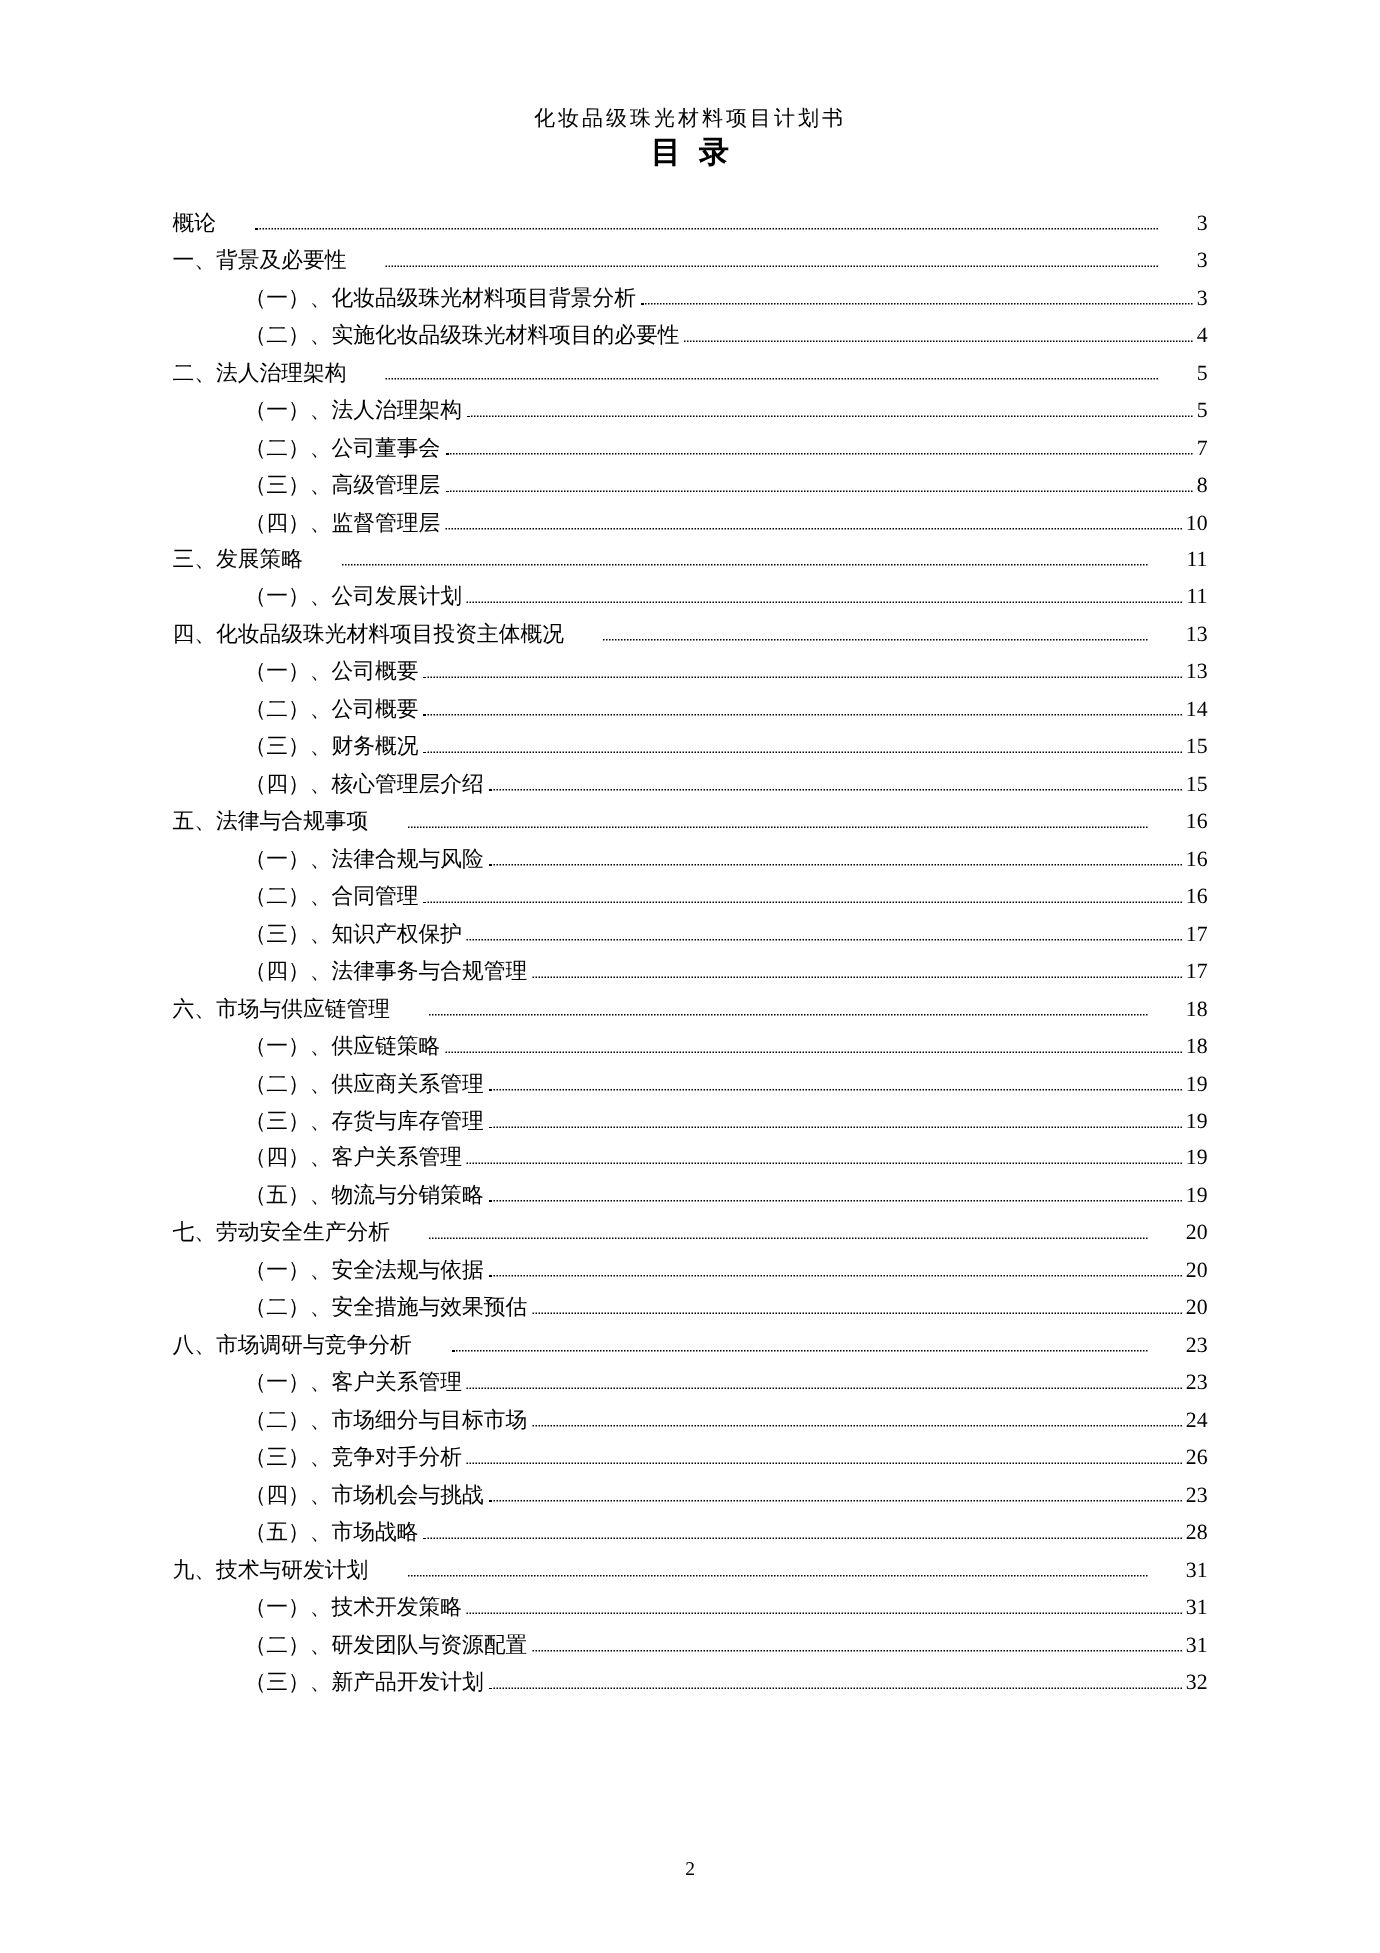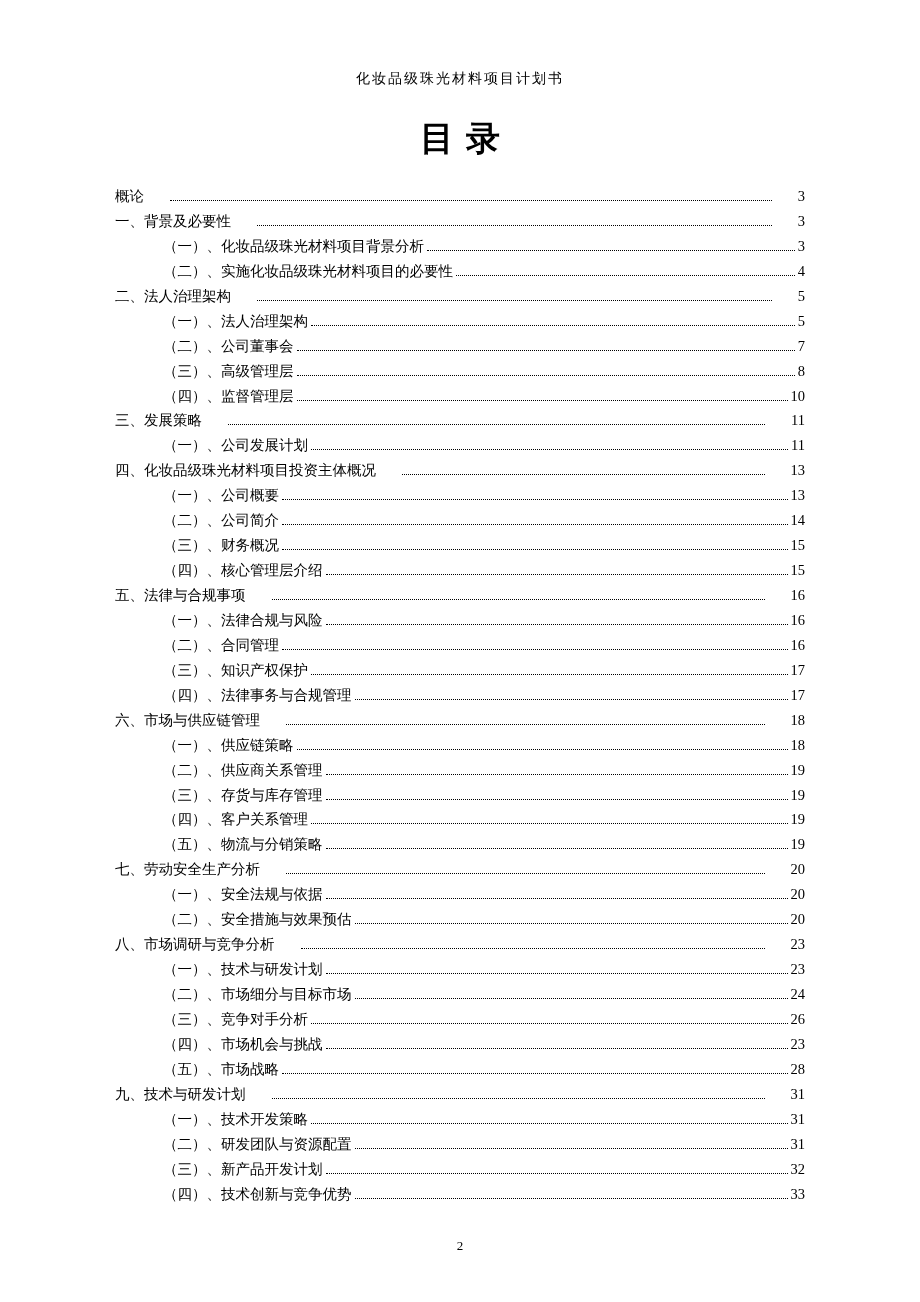--- a/index.html
+++ b/index.html
@@ -13,25 +13,24 @@
       width: 920px;
       height: 1302px;
       position: relative;
       padding: 70px 115px 60px 115px;
     }
     .doc-header {
       text-align: center;
       font-size: 14px;
       letter-spacing: 2px;
       color: #000;
-      margin-bottom: 28px;
     }
     .toc-title {
       text-align: center;
-      font-size: 34px;
+      font-size: 20px;
       font-weight: bold;
       letter-spacing: 12px;
       margin-bottom: 22px;
       padding-left: 12px;
     }
     .toc {
       font-size: 14.5px;
       color: #000;
     }
     .toc-row {
@@ -136,21 +135,21 @@
       <span class="toc-label">四、化妆品级珠光材料项目投资主体概况</span>
       <span class="toc-dots"></span>
       <span class="toc-page">13</span>
     </div>
     <div class="toc-row level2">
       <span class="toc-label">（一）、公司概要 </span>
       <span class="toc-dots"></span>
       <span class="toc-page">13</span>
     </div>
     <div class="toc-row level2">
-      <span class="toc-label">（二）、公司简介 </span>
+      <span class="toc-label">（二）、公司概要 </span>
       <span class="toc-dots"></span>
       <span class="toc-page">14</span>
     </div>
     <div class="toc-row level2">
       <span class="toc-label">（三）、财务概况 </span>
       <span class="toc-dots"></span>
       <span class="toc-page">15</span>
     </div>
     <div class="toc-row level2">
       <span class="toc-label">（四）、核心管理层介绍</span>
@@ -226,21 +225,21 @@
       <span class="toc-label">（二）、安全措施与效果预估</span>
       <span class="toc-dots"></span>
       <span class="toc-page">20</span>
     </div>
     <div class="toc-row level1">
       <span class="toc-label">八、市场调研与竞争分析</span>
       <span class="toc-dots"></span>
       <span class="toc-page">23</span>
     </div>
     <div class="toc-row level2">
-      <span class="toc-label">（一）、技术与研发计划</span>
+      <span class="toc-label">（一）、客户关系管理</span>
       <span class="toc-dots"></span>
       <span class="toc-page">23</span>
     </div>
     <div class="toc-row level2">
       <span class="toc-label">（二）、市场细分与目标市场</span>
       <span class="toc-dots"></span>
       <span class="toc-page">24</span>
     </div>
     <div class="toc-row level2">
       <span class="toc-label">（三）、竞争对手分析</span>
@@ -270,20 +269,15 @@
     <div class="toc-row level2">
       <span class="toc-label">（二）、研发团队与资源配置</span>
       <span class="toc-dots"></span>
       <span class="toc-page">31</span>
     </div>
     <div class="toc-row level2">
       <span class="toc-label">（三）、新产品开发计划</span>
       <span class="toc-dots"></span>
       <span class="toc-page">32</span>
     </div>
-    <div class="toc-row level2">
-      <span class="toc-label">（四）、技术创新与竞争优势</span>
-      <span class="toc-dots"></span>
-      <span class="toc-page">33</span>
-    </div>
   </div>
 
 <div class="page-number">2</div>
 
 </body></html>

